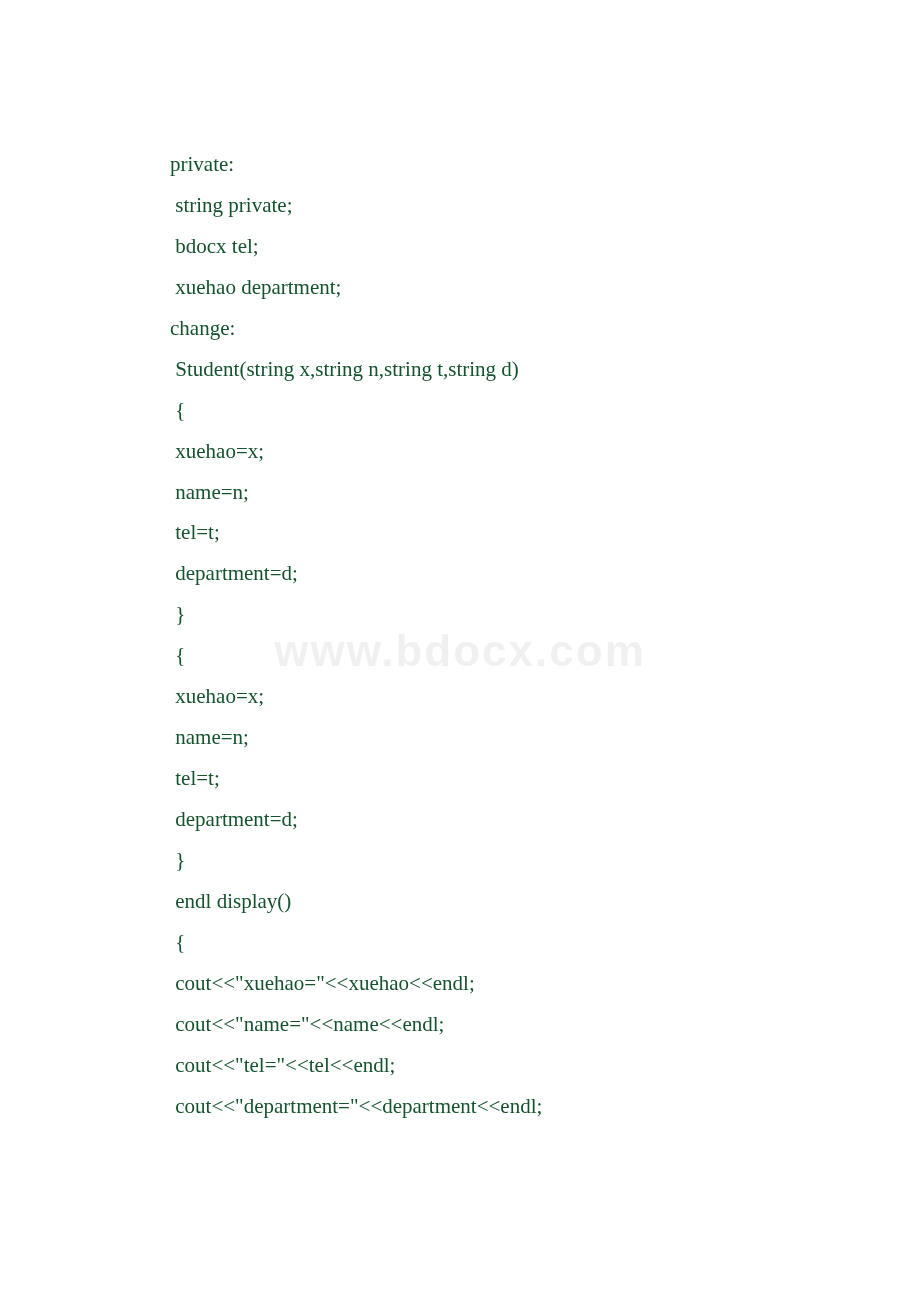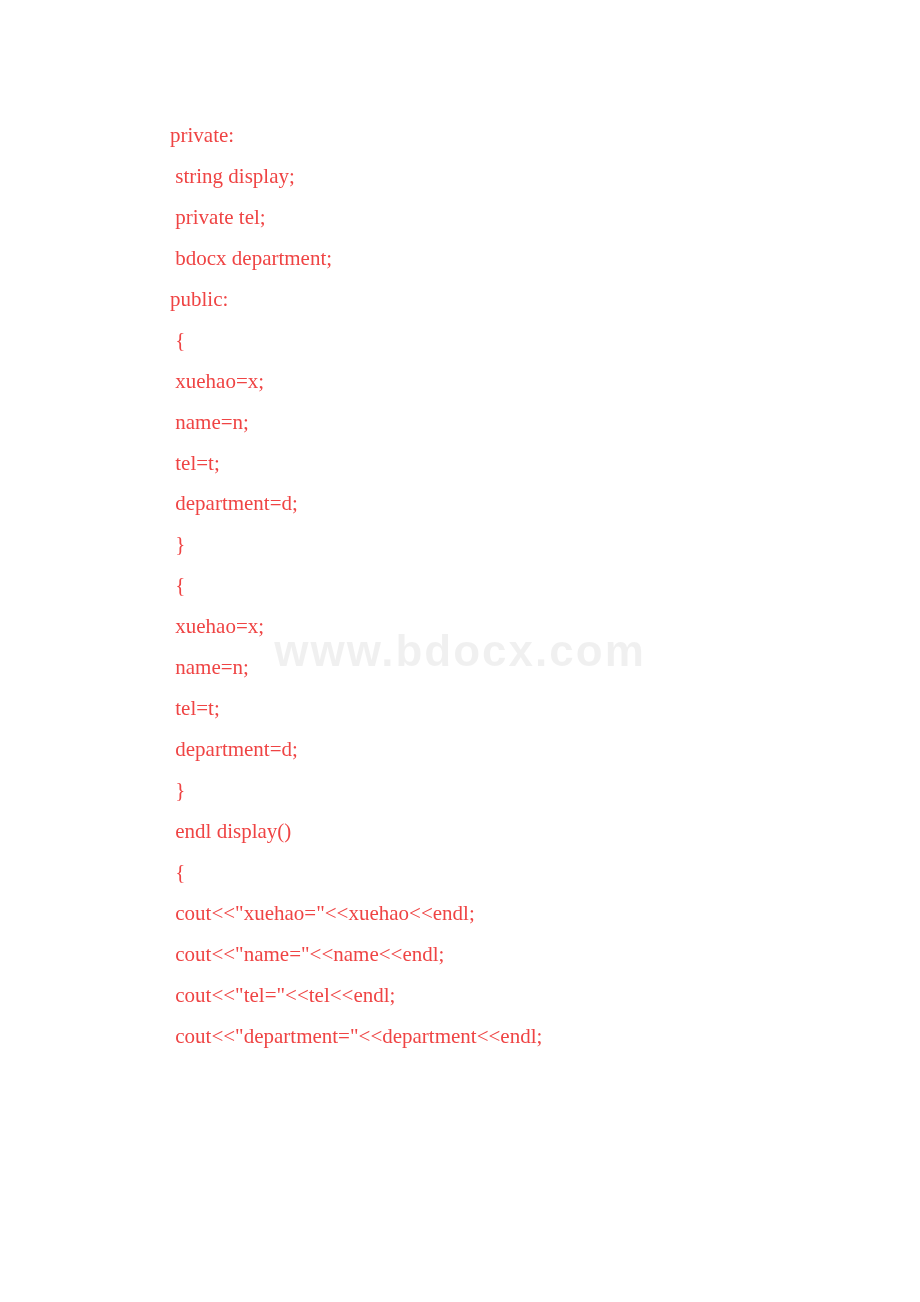--- a/index.html
+++ b/index.html
@@ -11,21 +11,22 @@
       background: #ffffff;
       width: 920px;
       height: 1302px;
       font-family: "Times New Roman", serif;
       position: relative;
     }
     .content {
       padding: 115px 170px 0 170px;
       font-size: 21px;
       line-height: 1.95;
-      color: #ef4444;
+      color: #14532d;
+      margin-top: 29px;
     }
     .line {
       white-space: pre;
     }
     .watermark {
       position: absolute;
       top: 50%;
       left: 50%;
       transform: translate(-50%, -50%);
       font-size: 44px;
@@ -41,24 +42,25 @@
       z-index: 2;
     }
   </style>
 </head>
 <body>
 
 <div class="watermark">www.bdocx.com</div>
 
 <div class="content code-area">
   <div class="line">private:</div>
-  <div class="line"> string display;</div>
-  <div class="line"> private tel;</div>
-  <div class="line"> bdocx department;</div>
-  <div class="line">public:</div>
+  <div class="line"> string private;</div>
+  <div class="line"> bdocx tel;</div>
+  <div class="line"> xuehao department;</div>
+  <div class="line">change:</div>
+  <div class="line"> Student(string x,string n,string t,string d)</div>
   <div class="line"> {</div>
   <div class="line"> xuehao=x;</div>
   <div class="line"> name=n;</div>
   <div class="line"> tel=t;</div>
   <div class="line"> department=d;</div>
   <div class="line"> }</div>
   <div class="line"> {</div>
   <div class="line"> xuehao=x;</div>
   <div class="line"> name=n;</div>
   <div class="line"> tel=t;</div>

